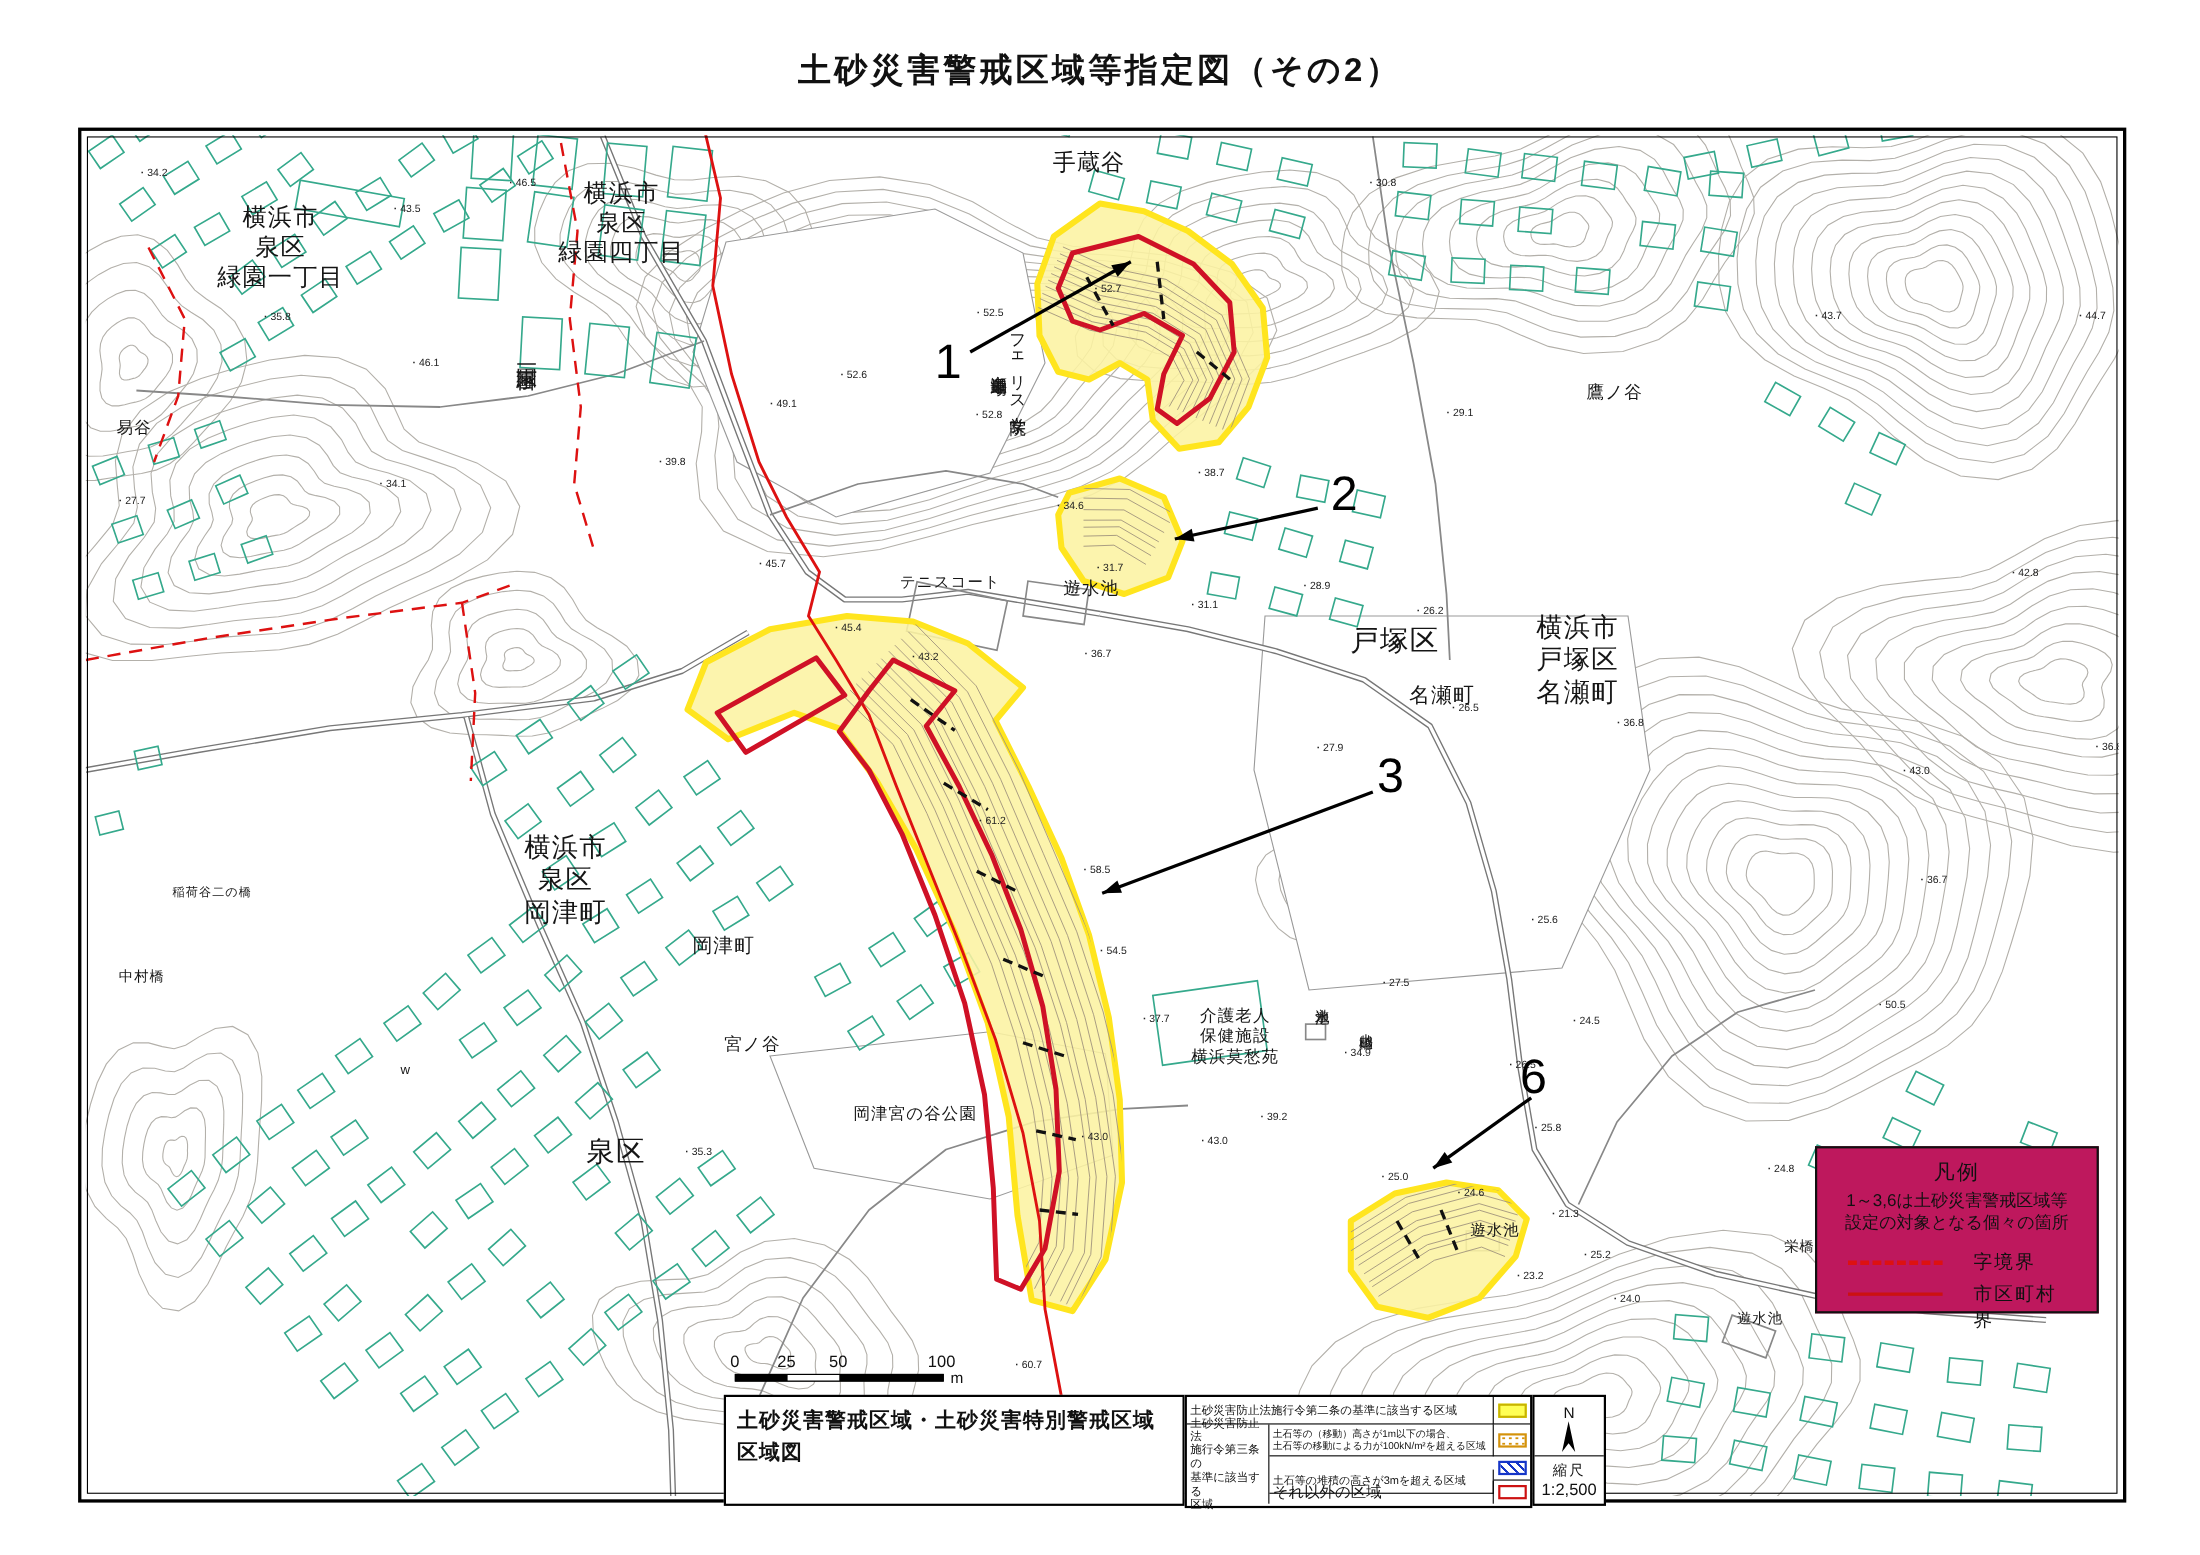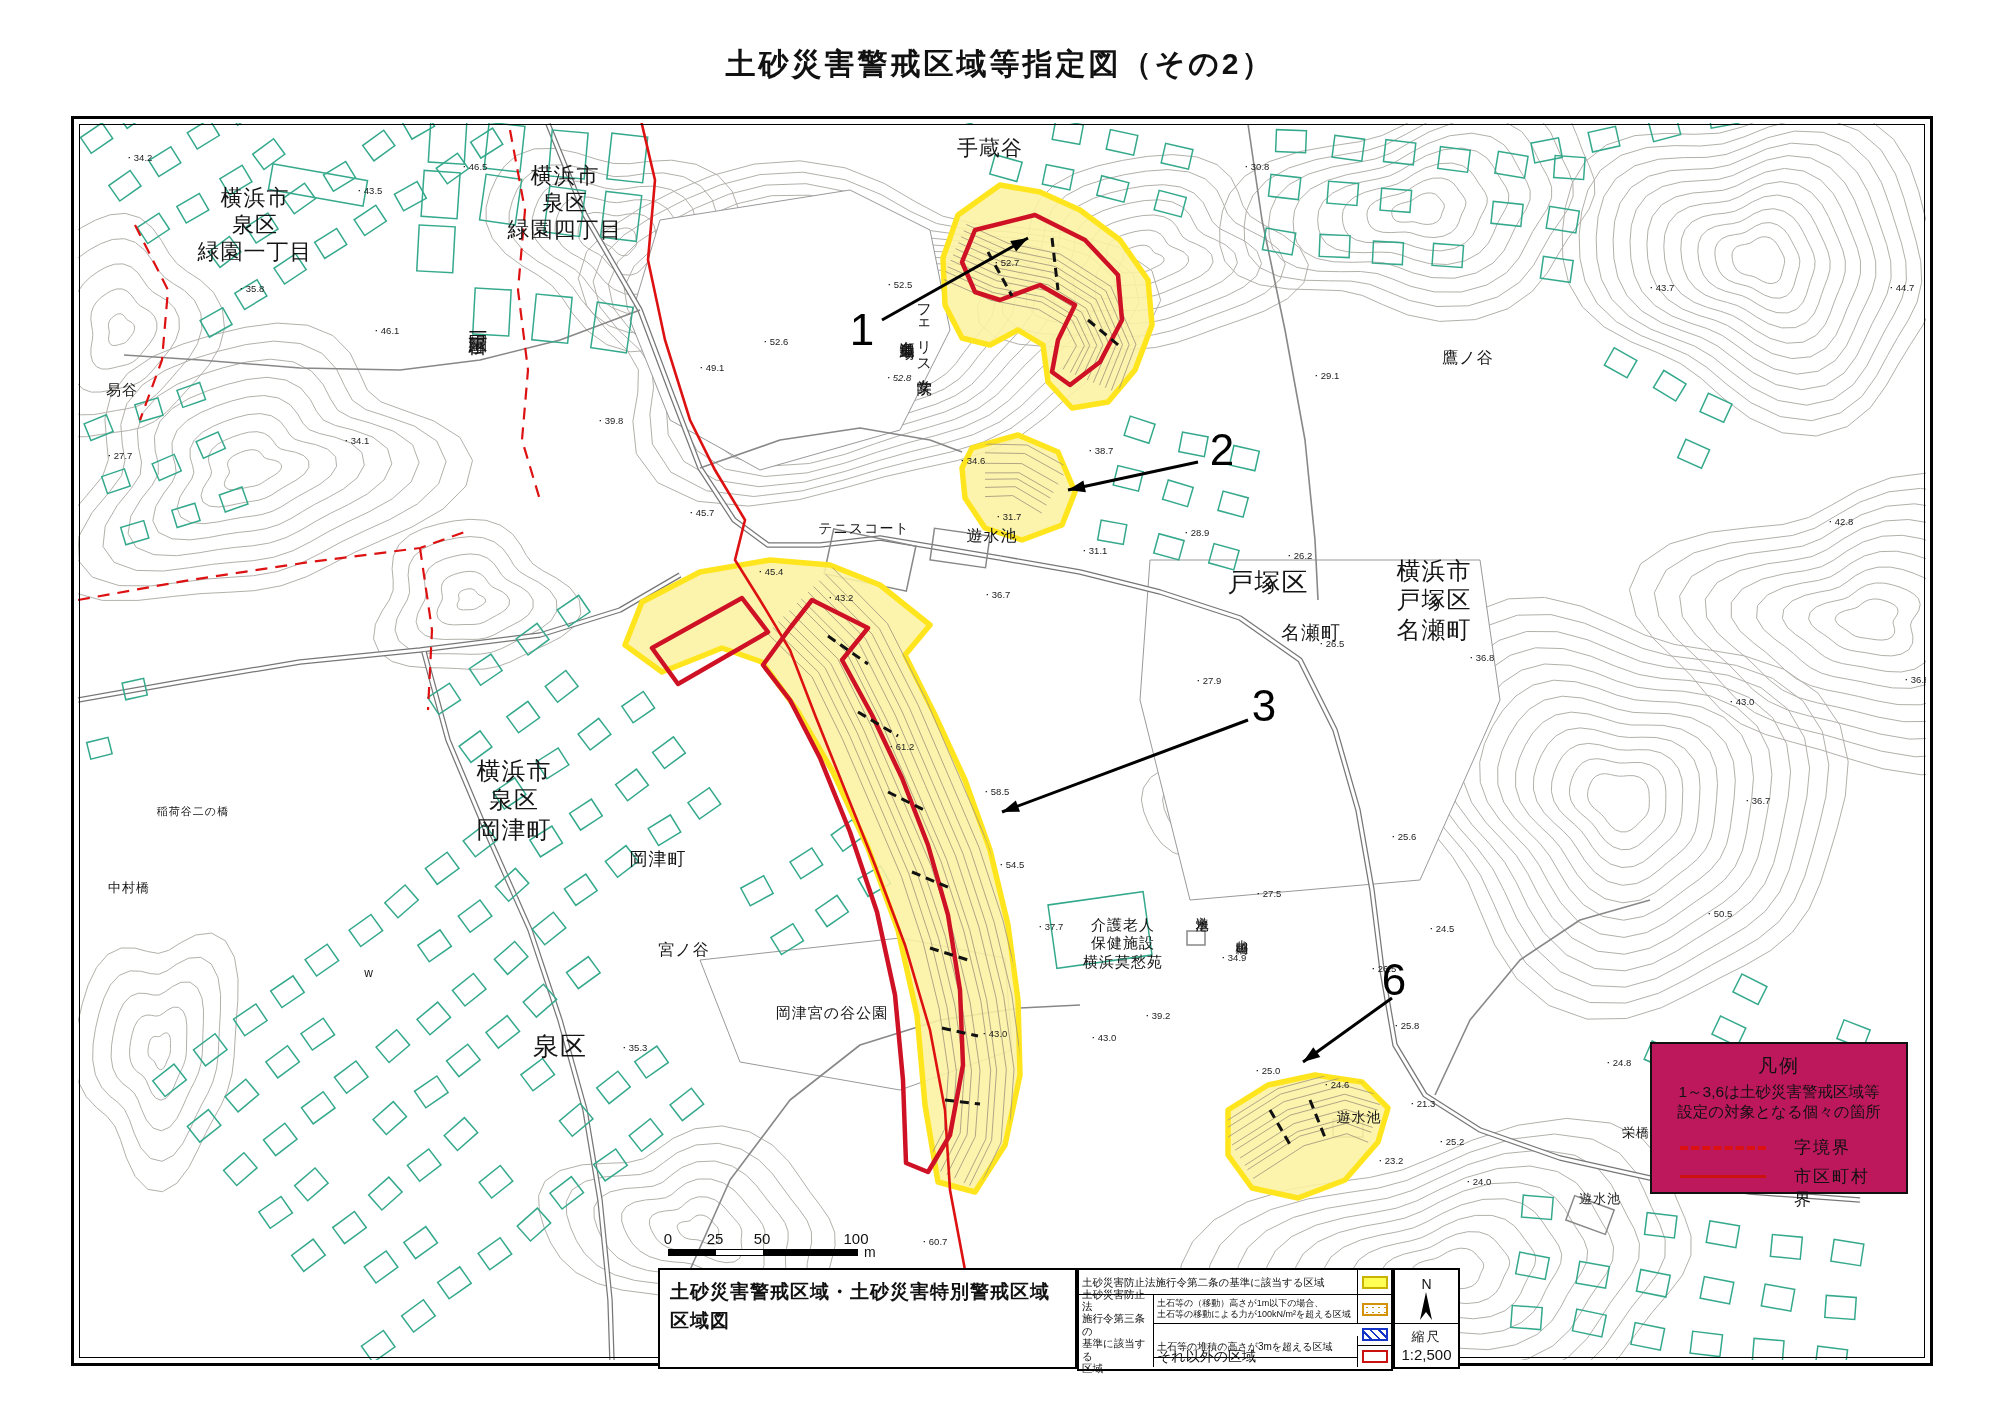--- a/index.html
+++ b/index.html
@@ -539,37 +539,37 @@
           <div class="spot" style="left: 358px; top: 185px;">43.5</div>
           <div class="spot" style="left: 463px; top: 161px;">46.5</div>
           <div class="spot" style="left: 240px; top: 283px;">35.8</div>
           <div class="spot" style="left: 375px; top: 325px;">46.1</div>
           <div class="spot" style="left: 108px; top: 450px;">27.7</div>
           <div class="spot" style="left: 345px; top: 435px;">34.1</div>
           <div class="spot" style="left: 599px; top: 415px;">39.8</div>
           <div class="spot" style="left: 690px; top: 507px;">45.7</div>
           <div class="spot" style="left: 888px; top: 279px;">52.5</div>
           <div class="spot" style="left: 764px; top: 336px;">52.6</div>
-          <div class="spot" style="left: 887px; top: 372px; font-style: italic;">52.8</div>
+          <div class="spot" style="left: 887px; top: 372px;">52.8</div>
           <div class="spot" style="left: 700px; top: 362px;">49.1</div>
           <div class="spot" style="left: 995px; top: 257px;">52.7</div>
           <div class="spot" style="left: 1245px; top: 161px;">30.8</div>
           <div class="spot" style="left: 1650px; top: 282px;">43.7</div>
           <div class="spot" style="left: 1890px; top: 282px;">44.7</div>
           <div class="spot" style="left: 1315px; top: 370px;">29.1</div>
           <div class="spot" style="left: 1829px; top: 516px;">42.8</div>
           <div class="spot" style="left: 1288px; top: 550px;">26.2</div>
           <div class="spot" style="left: 1320px; top: 638px;">26.5</div>
           <div class="spot" style="left: 1197px; top: 675px;">27.9</div>
           <div class="spot" style="left: 1470px; top: 652px;">36.8</div>
           <div class="spot" style="left: 1905px; top: 674px;">36.8</div>
           <div class="spot" style="left: 1730px; top: 696px;">43.0</div>
           <div class="spot" style="left: 1746px; top: 795px;">36.7</div>
           <div class="spot" style="left: 1708px; top: 908px;">50.5</div>
-          <div class="spot" style="left: 1089px; top: 445px;">38.7</div>
+          <div class="spot" style="left: 1089px; top: 425px;">38.7</div>
           <div class="spot" style="left: 961px; top: 455px;">34.6</div>
           <div class="spot" style="left: 997px; top: 511px;">31.7</div>
           <div class="spot" style="left: 1185px; top: 527px;">28.9</div>
           <div class="spot" style="left: 1083px; top: 545px;">31.1</div>
           <div class="spot" style="left: 986px; top: 589px;">36.7</div>
           <div class="spot" style="left: 829px; top: 592px;">43.2</div>
           <div class="spot" style="left: 759px; top: 566px;">45.4</div>
           <div class="spot" style="left: 890px; top: 741px;">61.2</div>
           <div class="spot" style="left: 985px; top: 786px;">58.5</div>
           <div class="spot" style="left: 1000px; top: 859px;">54.5</div>

